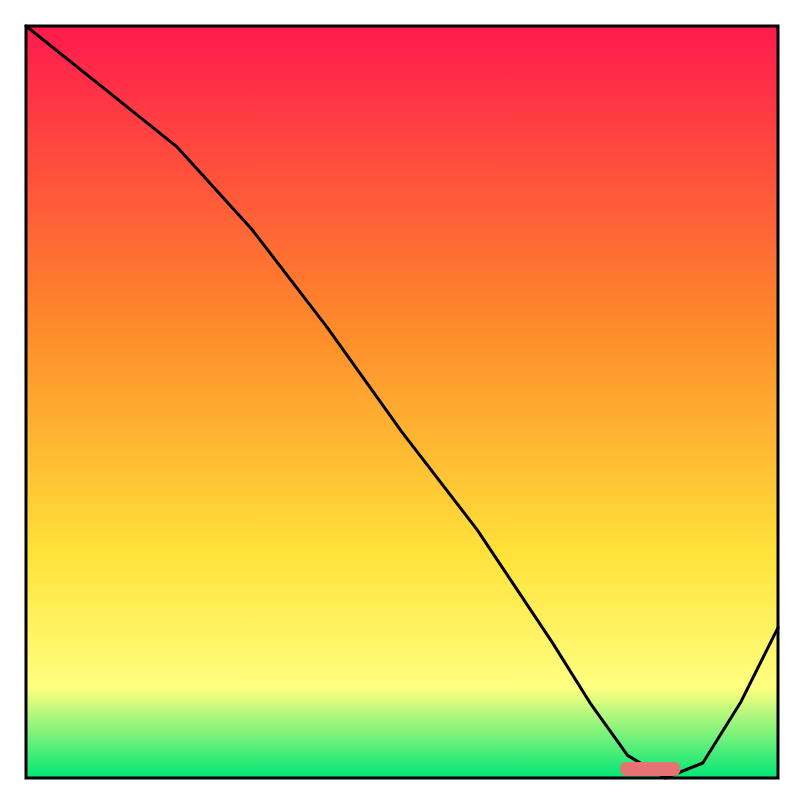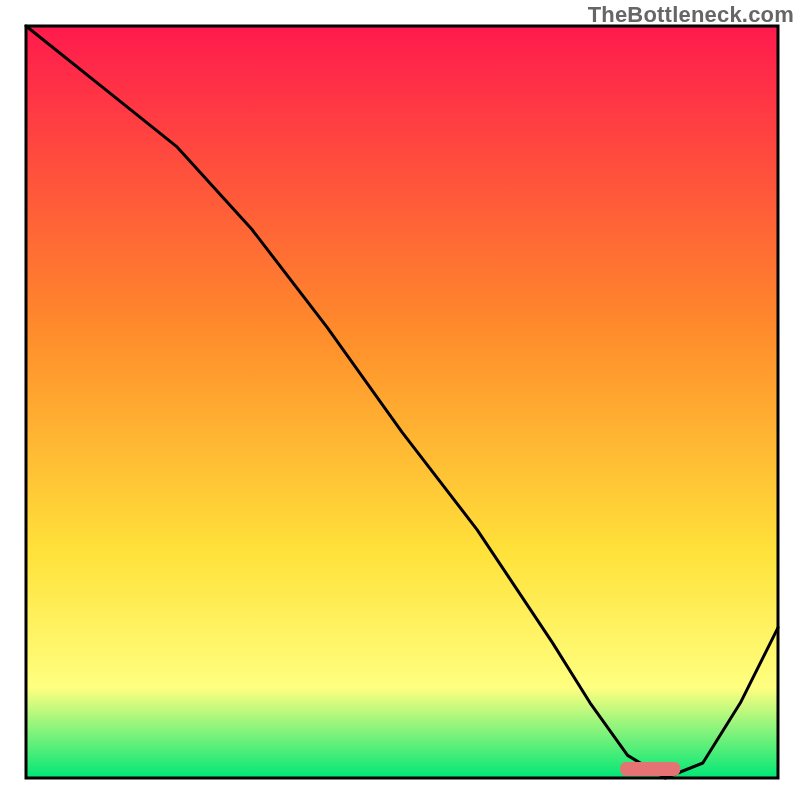--- a/index.html
+++ b/index.html
@@ -28,21 +28,20 @@
   svg.plot {
     position: absolute;
     top: 0;
     left: 0;
   }
 </style>
 </head>
 <body>
 
 <div class="canvas">
-  <div class="watermark">TheBottleneck.com</div>
 
   <svg class="plot" width="800" height="800" viewBox="0 0 800 800">
     <defs>
       <linearGradient id="bg-grad" x1="0" y1="0" x2="0" y2="1">
         <stop id="g0" offset="0%" stop-color="#ff1a4d"></stop>
         <stop id="g1" offset="40%" stop-color="#ff8a2b"></stop>
         <stop id="g2" offset="70%" stop-color="#ffe23a"></stop>
         <stop id="g3" offset="88%" stop-color="#ffff80"></stop>
         <stop id="g4" offset="100%" stop-color="#00e676"></stop>
       </linearGradient>

